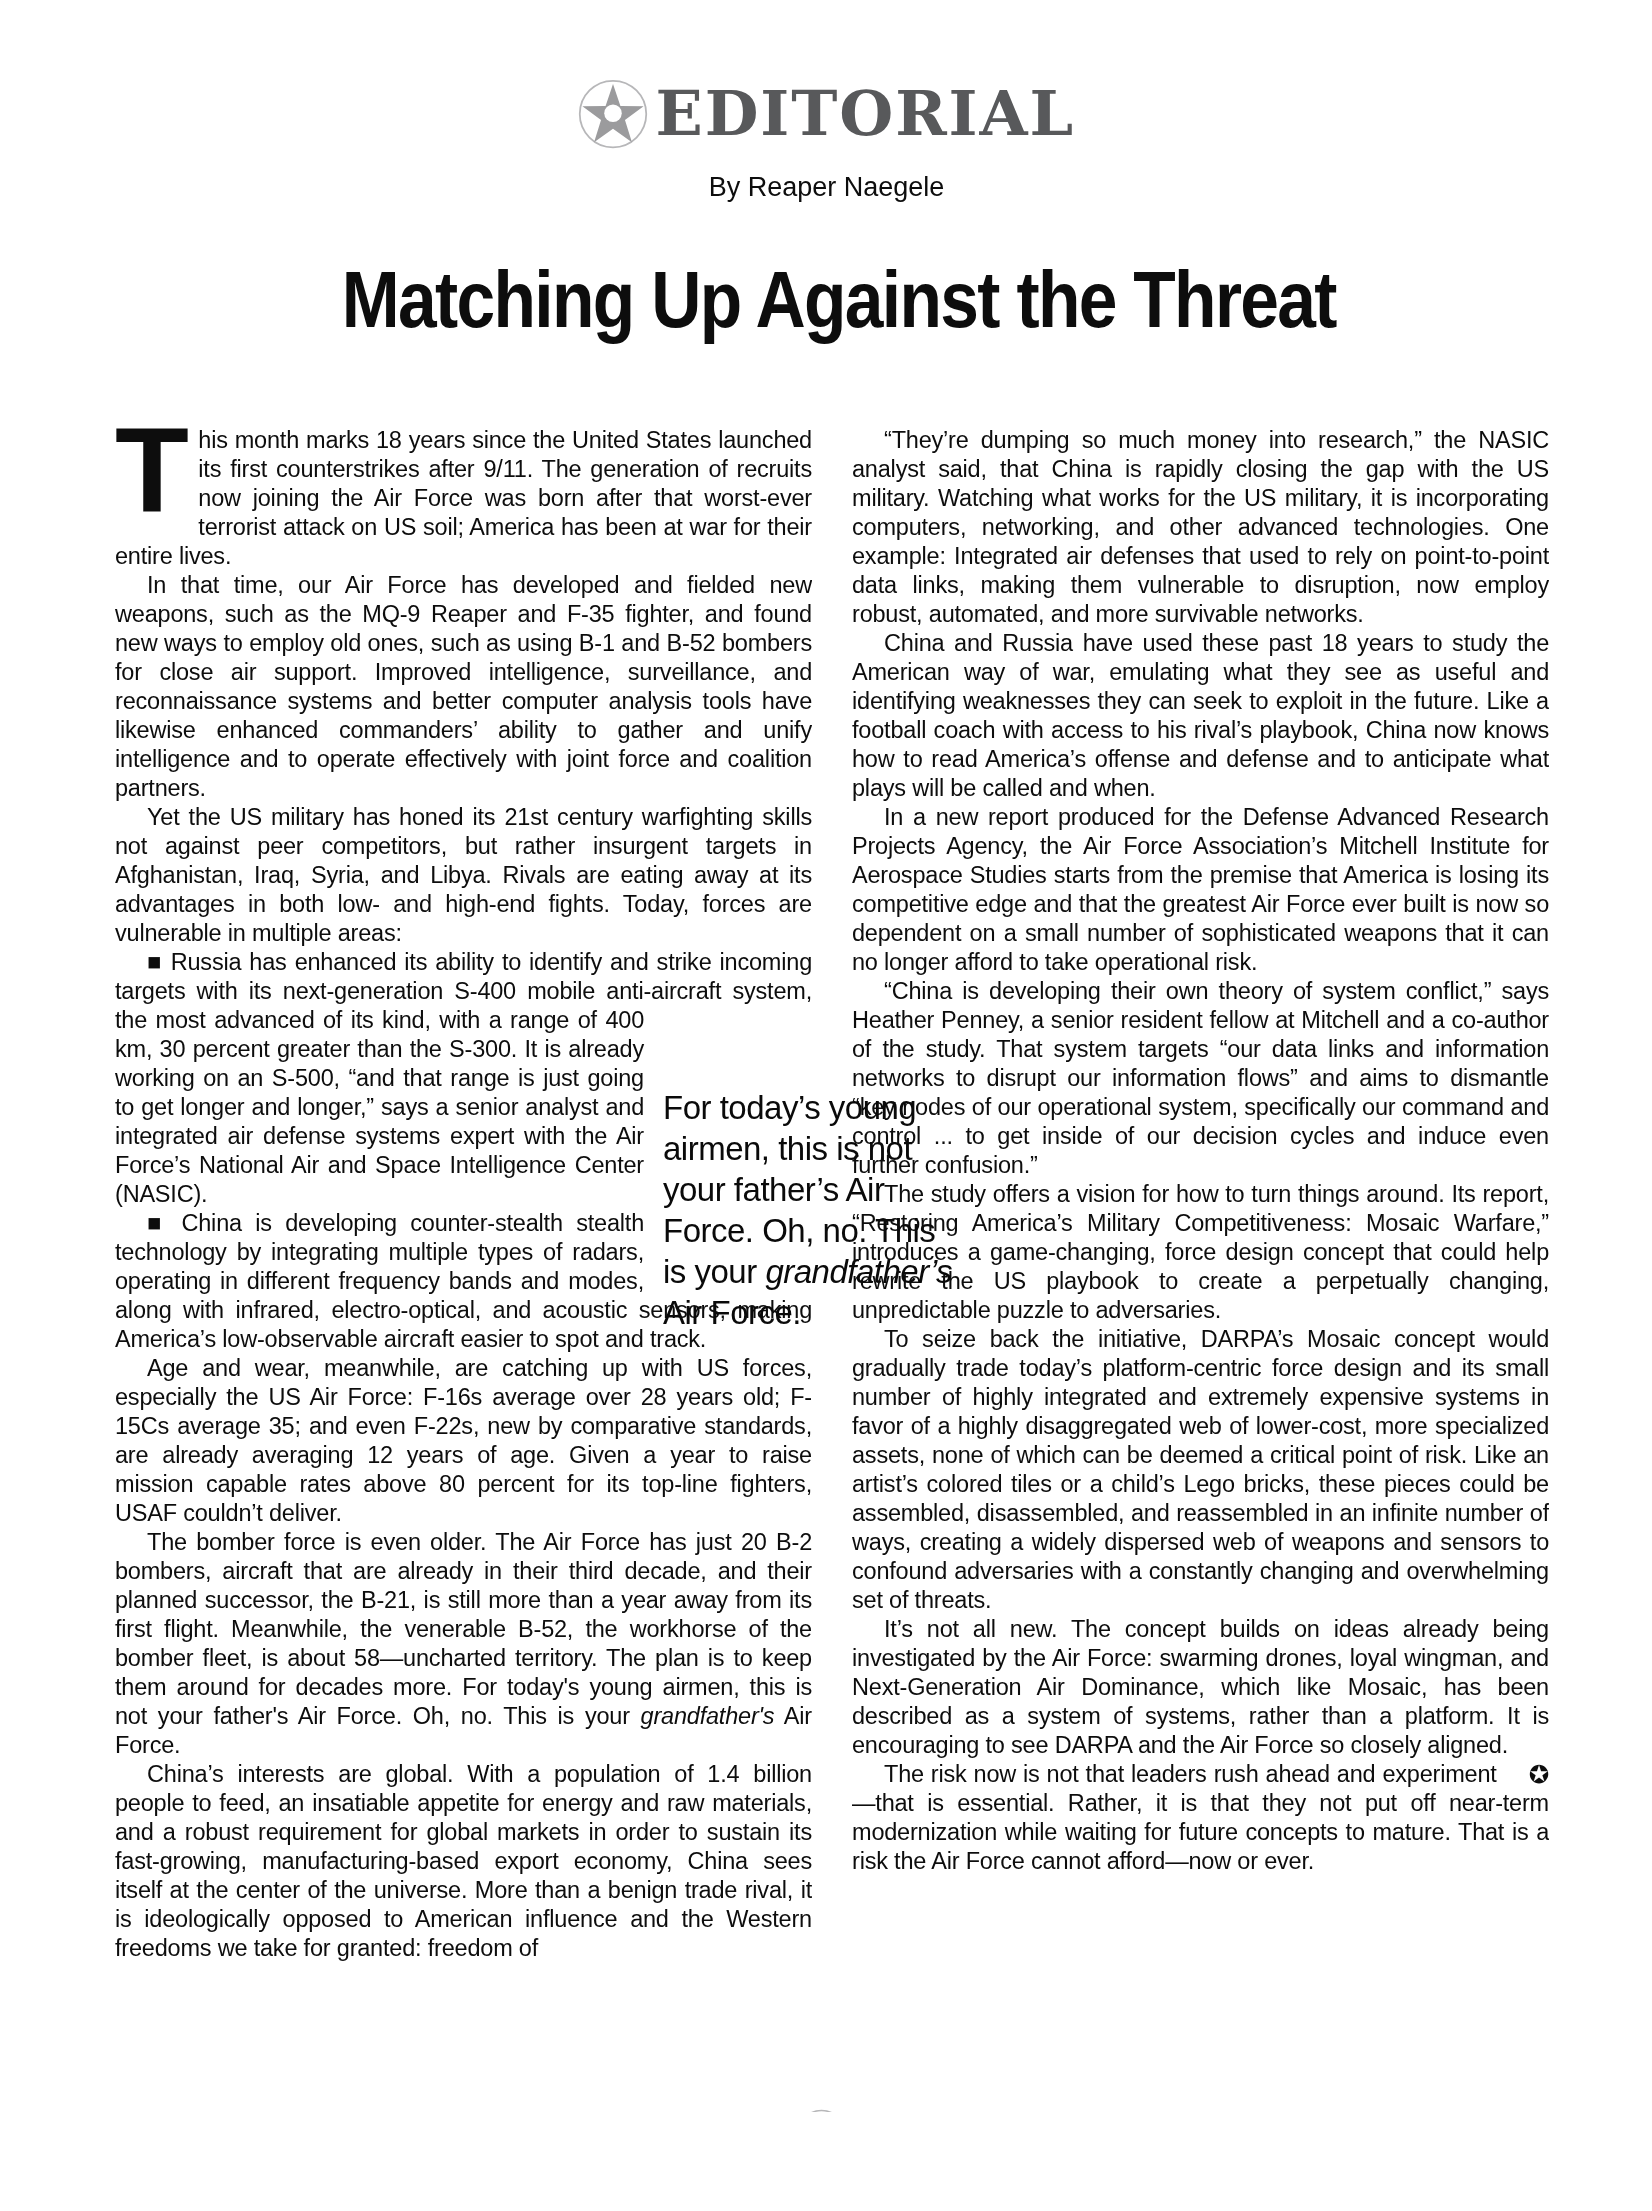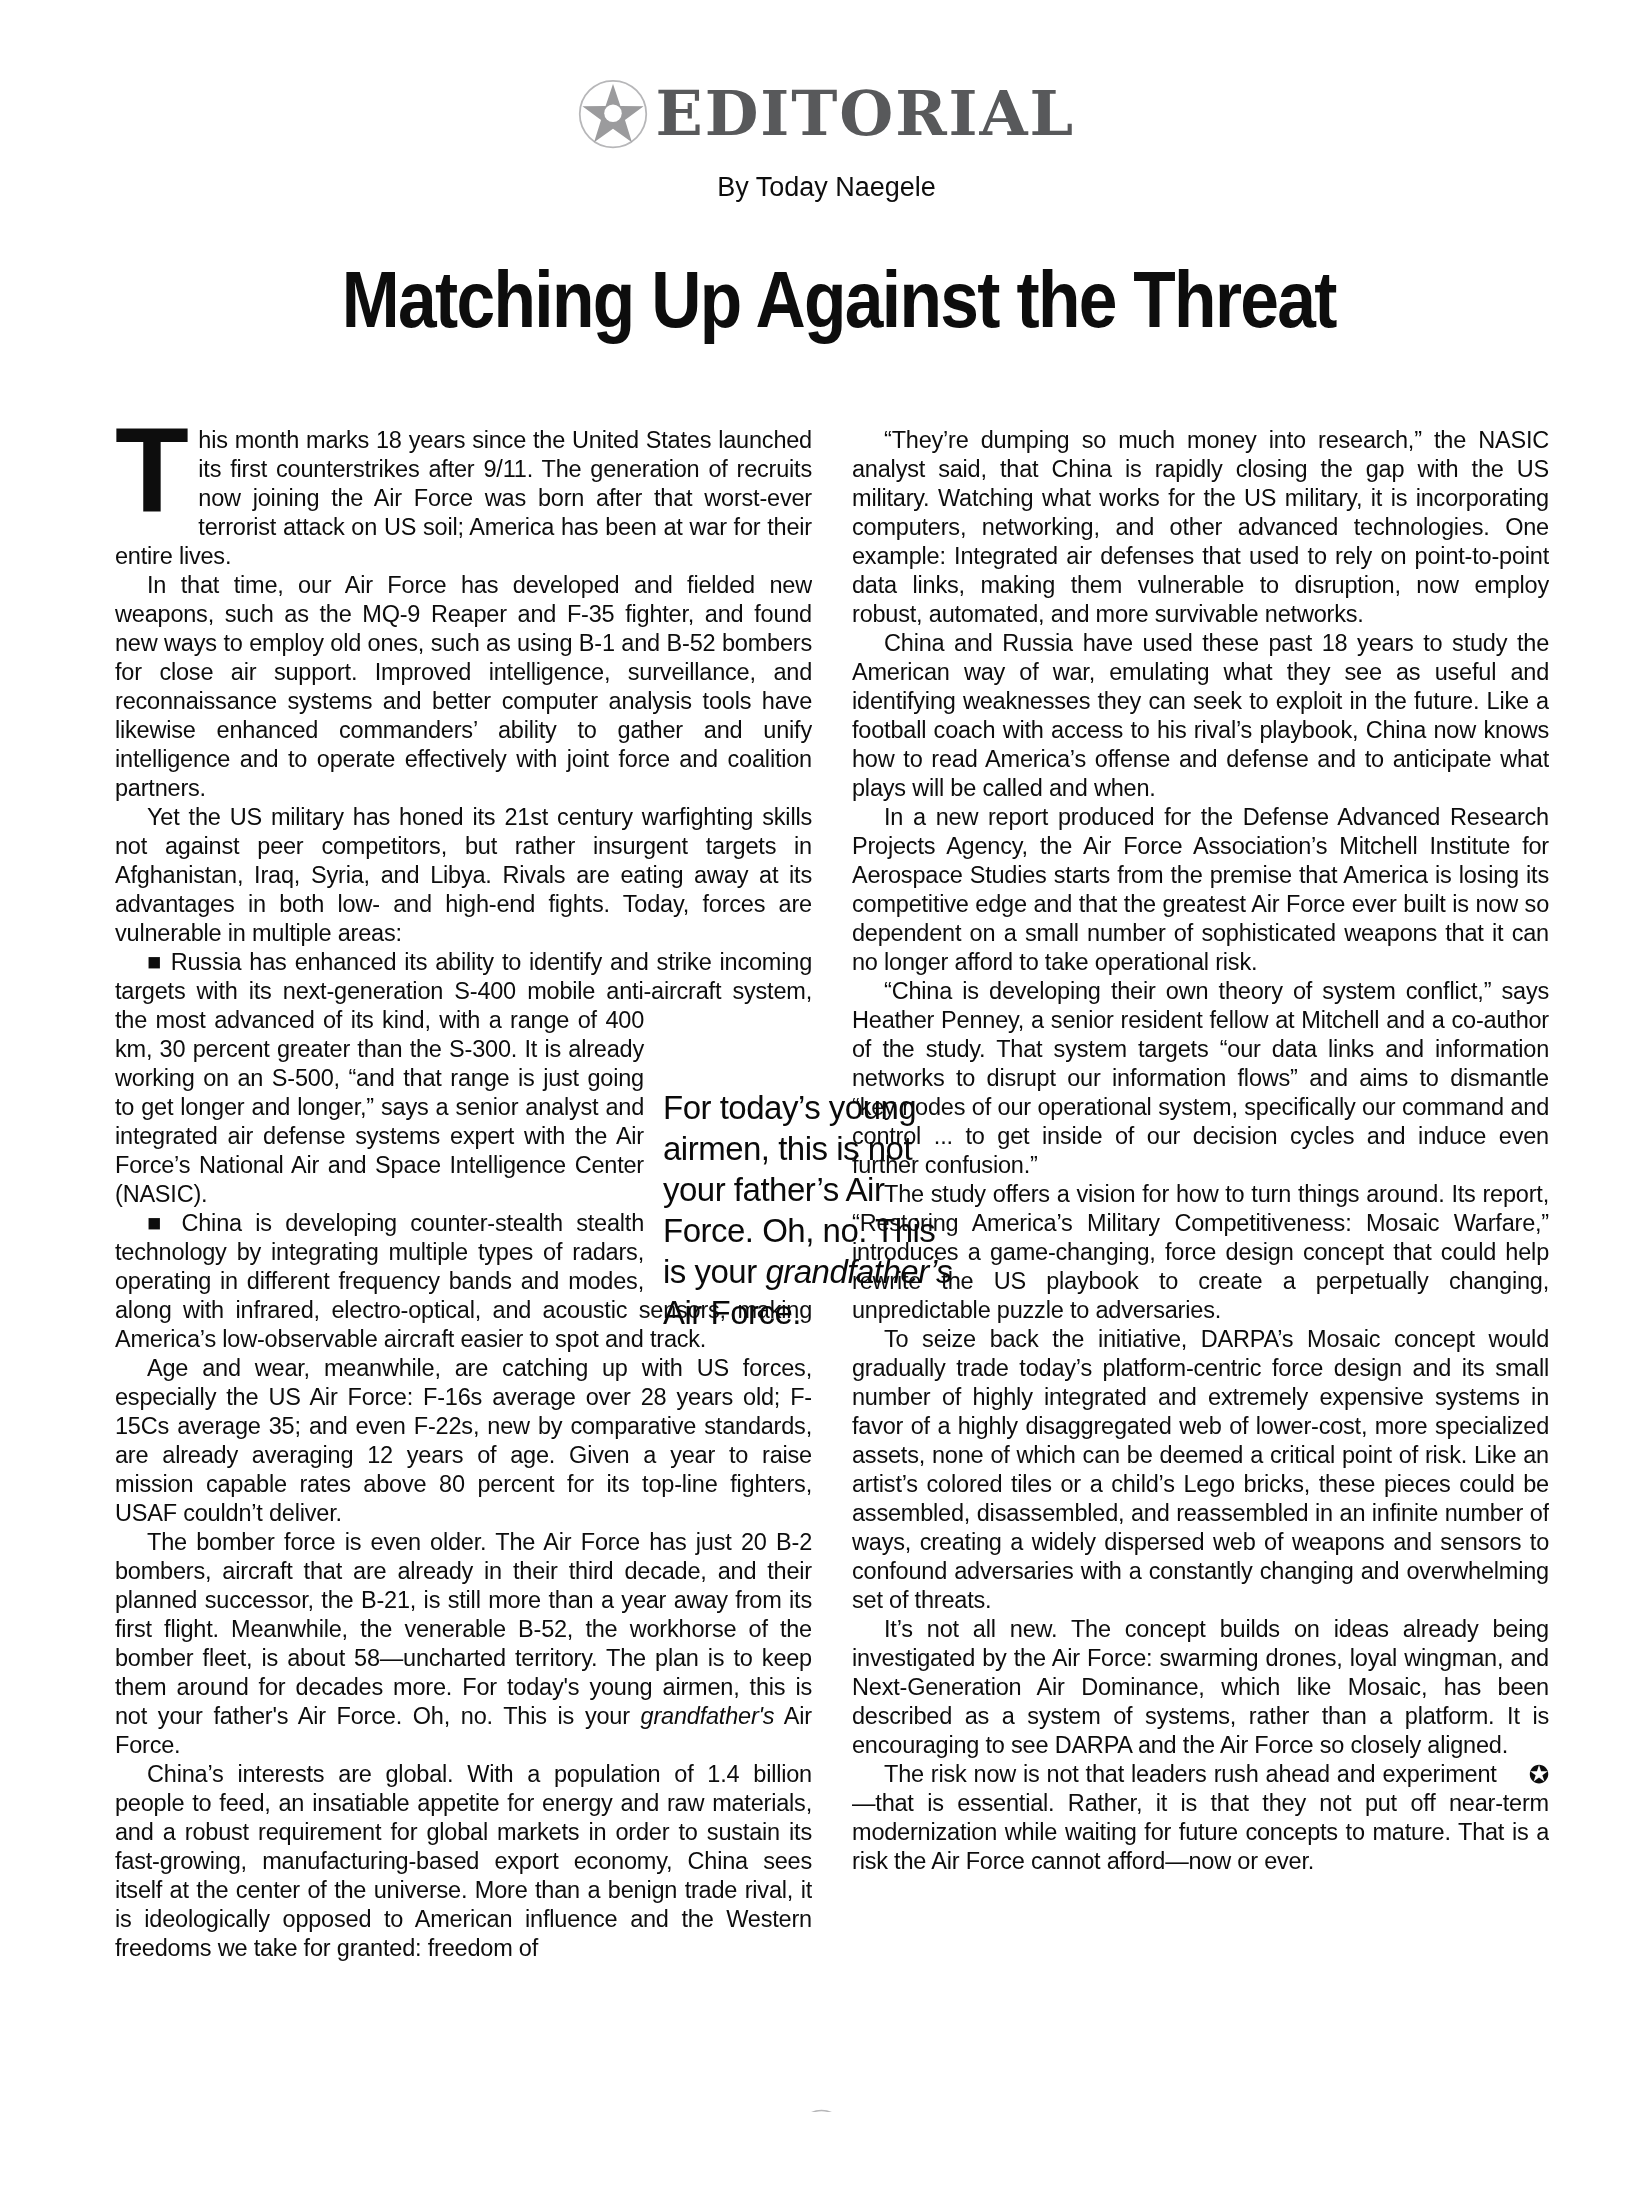--- a/index.html
+++ b/index.html
@@ -54,21 +54,21 @@
 <div class="page">
 
   <div class="masthead">
     <svg class="logo" width="70" height="70" viewBox="0 0 100 100">
       <circle cx="50" cy="50" r="47.5" fill="#ffffff" stroke="#b7b7b9" stroke-width="2.5"></circle>
       <path d="M50,7 L60.6,38.4 L93.7,38.8 L67.1,58.6 L77,90.2 L50,71 L23,90.2 L32.9,58.6 L6.3,38.8 L39.4,38.4 Z" fill="#9b9b9d"></path>
       <circle cx="50" cy="49" r="12.5" fill="#ffffff"></circle>
     </svg>
     <span class="section-title">EDITORIAL</span>
   </div>
-  <div class="byline">By Today Naegele</div>
+  <div class="byline">By Reaper Naegele</div>
 
   <h1 class="title">
     <span class="t-inner">Matching Up Against the Threat</span>
   </h1>
 
   <div class="col col-left">
     <p>
       <span class="dropcap">T</span><span>his month marks 18 years since the United States launched its first counterstrikes after 9/11. The generation of recruits now joining the Air Force was born after that worst-ever terrorist attack on US soil; America has been at war for their entire lives.</span>
     </p>
     <p class="p-ind"><span>In that time, our Air Force has developed and fielded new weapons, such as the MQ-9 Reaper and F-35 fighter, and found new ways to employ old ones, such as using B-1 and B-52 bombers for close air support. Improved intelligence, surveillance, and reconnaissance systems and better computer analysis tools have likewise enhanced commanders’ ability to gather and unify intelligence and to operate effectively with joint force and coalition partners.</span></p>

